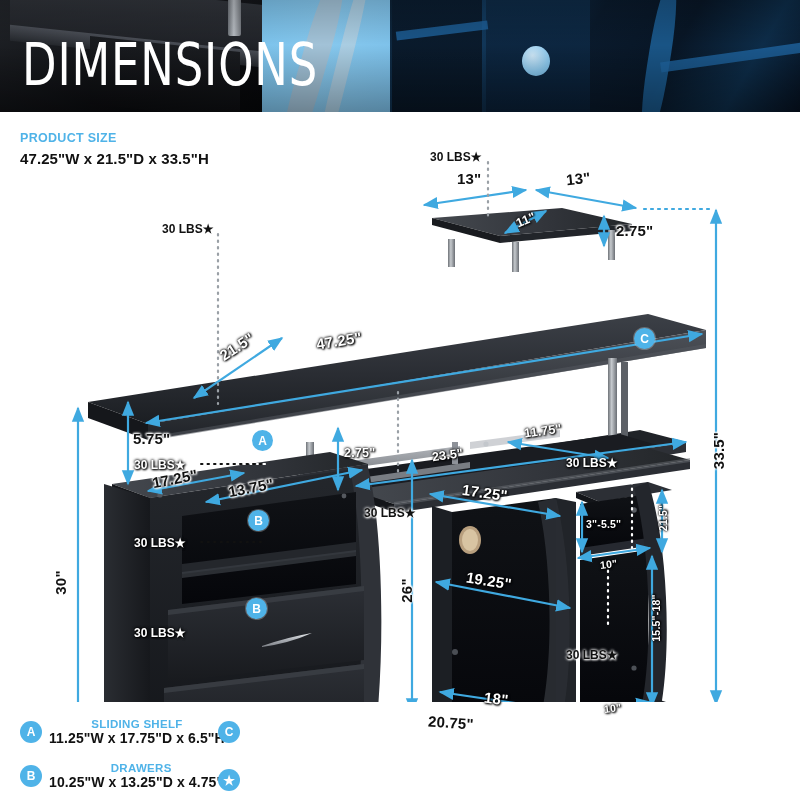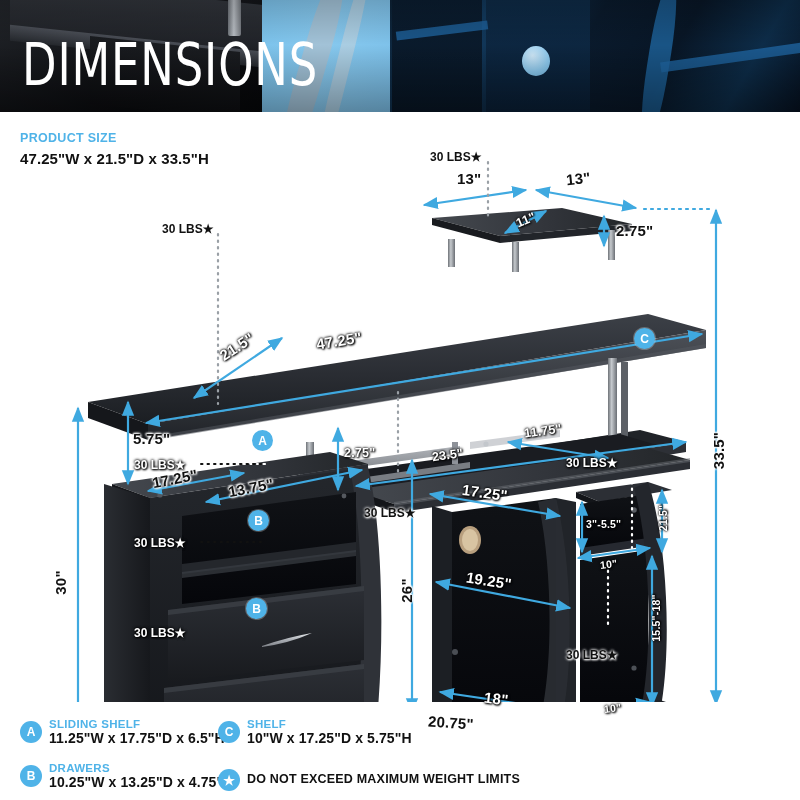--- a/index.html
+++ b/index.html
@@ -4,21 +4,21 @@
 <title>Dimensions</title>
 <style>
   html,body{margin:0;padding:0;}
   body{
     width:800px;height:800px;
     background:#ffffff;
     font-family:"Liberation Sans", sans-serif;
     overflow:hidden;
     position:relative;
   }
-  .page{position:absolute;inset:0;width:800px;height:800px;}
+  .page{position:absolute;inset:0;width:800px;height:800px;text-align:center;}
 
   
   .banner{position:absolute;left:0;top:0;width:800px;height:112px;overflow:hidden;background:#05070b;}
   .bn-photo{position:absolute;inset:0;}
   .bn-dark-left{position:absolute;left:0;top:0;width:300px;height:112px;
     background:linear-gradient(160deg,#23262b 0%,#16181c 35%,#0a0b0e 70%,#050608 100%);}
   .bn-desk-top{position:absolute;left:10px;top:-8px;width:260px;height:52px;
     background:linear-gradient(176deg,#3a3e45 0%,#2a2d33 45%,#1b1d22 100%);
     transform:skewY(6deg);}
   .bn-desk-edge{position:absolute;left:10px;top:38px;width:250px;height:16px;
@@ -403,28 +403,21 @@
     <div class="lg-item" style="left:20px;top:56px;">
       <div class="lg-badge">B</div>
       <div class="lg-txt">
         <span class="lg-title">DRAWERS</span>
         <span class="lg-val">10.25"W x 13.25"D x 4.75"H</span>
       </div>
     </div>
 
     <div class="lg-item" style="left:218px;top:12px;">
       <div class="lg-badge">C</div>
-      <div class="lg-txt">
-        <span class="lg-title">SHELF</span>
-        <span class="lg-val">10"W x 17.25"D x 5.75"H</span>
-      </div>
     </div>
 
     <div class="lg-item" style="left:218px;top:60px;">
       <div class="lg-badge star">★</div>
-      <div class="lg-txt">
-        <span class="lg-note">DO NOT EXCEED MAXIMUM WEIGHT LIMITS</span>
-      </div>
     </div>
 
   </div>
 
 </div>
 
 </body></html>

